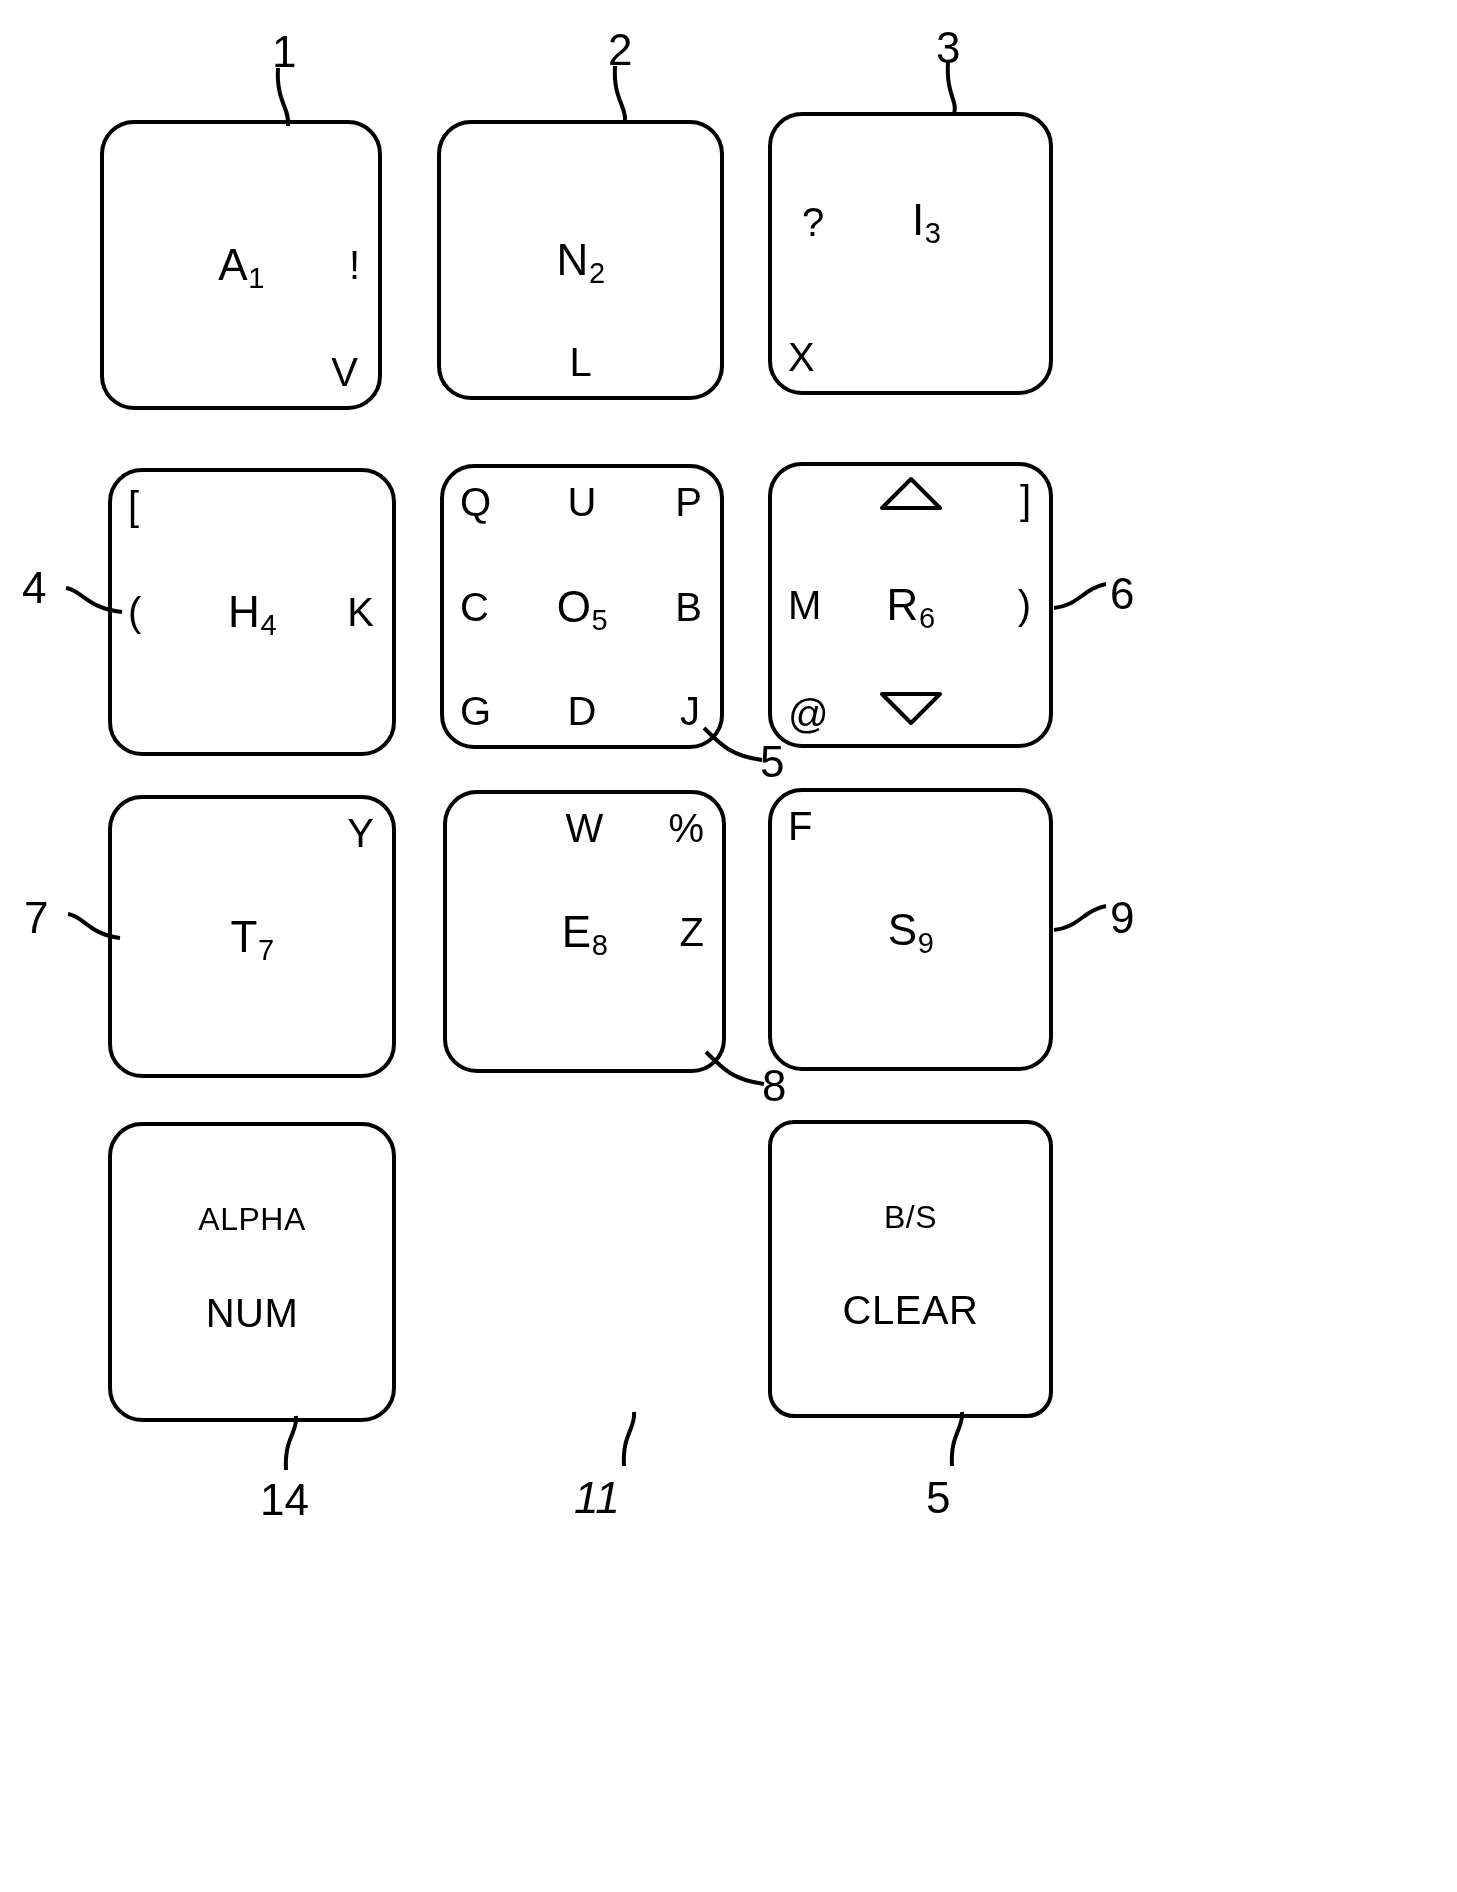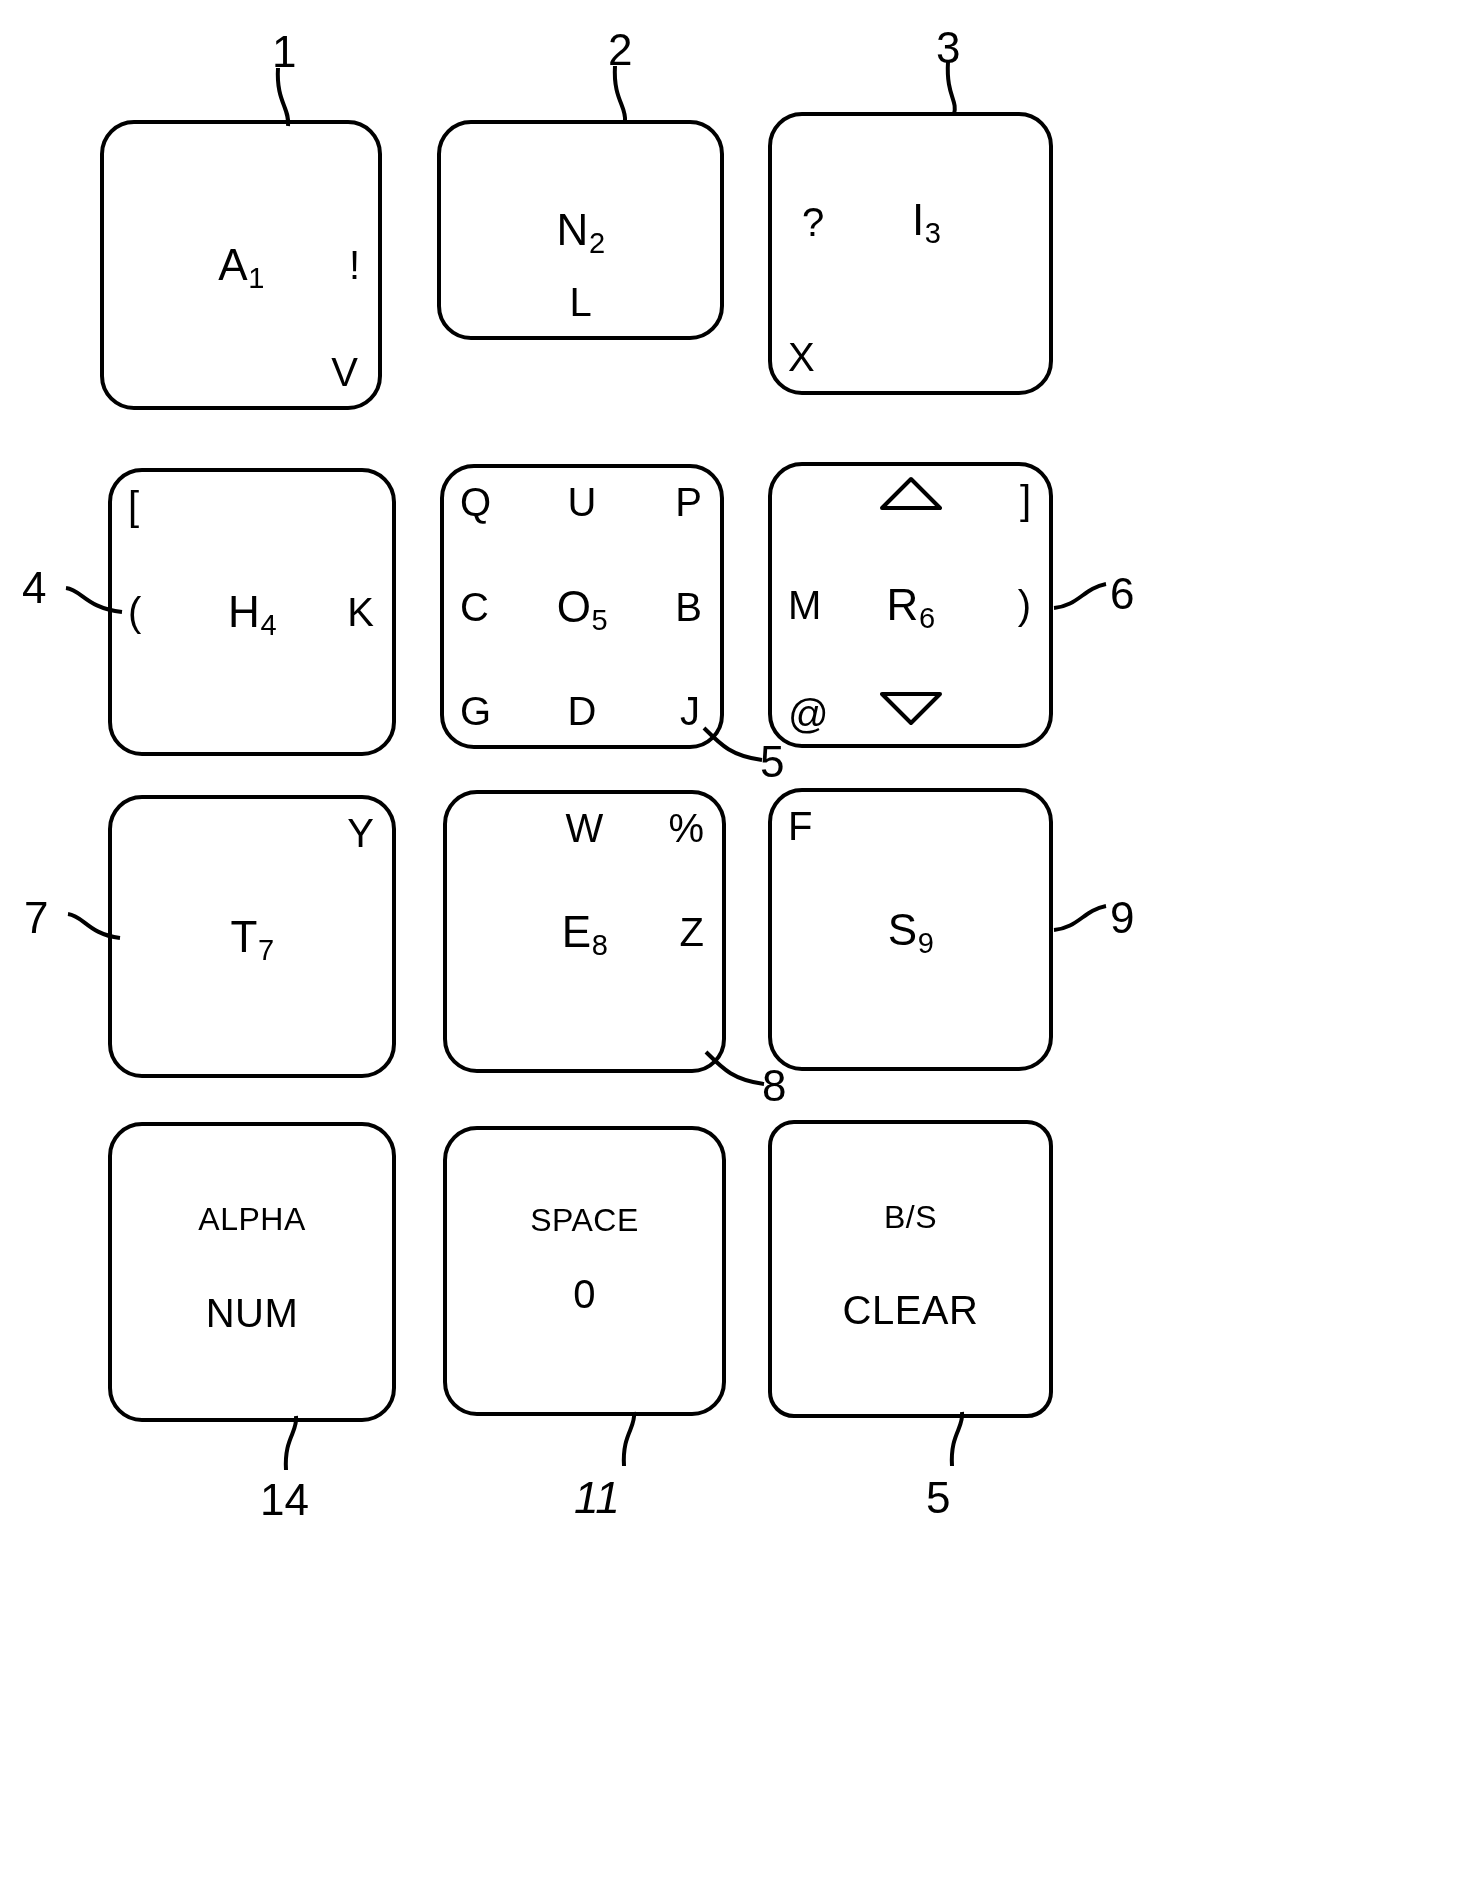--- a/index.html
+++ b/index.html
@@ -104,21 +104,21 @@
   <div class="key" style="left:100px; top:120px; width:282px; height:290px;">
     <span class="lbl big mc"><span>A</span><sub>1</sub></span>
     <span class="lbl mr">!</span>
     <span class="lbl br">V</span>
   </div>
   <svg class="leader" style="left:246px; top:60px; width:90px; height:70px;">
     <path d="M 42,66 C 44,48 30,42 32,8" stroke="#000" stroke-width="4" fill="none"></path>
   </svg>
   <span class="ref" style="left:272px; top:30px;">1</span>
 
-  <div class="key" style="left:437px; top:120px; width:287px; height:220px;">
+  <div class="key" style="left:437px; top:120px; width:287px; height:280px;">
     <span class="lbl big mc"><span>N</span><sub>2</sub></span>
     <span class="lbl bc">L</span>
   </div>
   <svg class="leader" style="left:583px; top:60px; width:90px; height:70px;">
     <path d="M 42,62 C 44,46 30,40 32,6" stroke="#000" stroke-width="4" fill="none"></path>
   </svg>
   <span class="ref" style="left:608px; top:28px;">2</span>
 
   <div class="key" style="left:768px; top:112px; width:285px; height:283px;">
     <span class="lbl" style="left:30px; top:86px;">?</span>
@@ -210,24 +210,20 @@
 
   <div class="key" style="left:108px; top:1122px; width:288px; height:300px;">
     <span class="word-top">ALPHA</span>
     <span class="word-bottom">NUM</span>
   </div>
   <svg class="leader" style="left:258px; top:1414px; width:80px; height:70px;">
     <path d="M 38,2 C 40,18 26,24 28,56" stroke="#000" stroke-width="4" fill="none"></path>
   </svg>
   <span class="ref" style="left:260px; top:1478px;">14</span>
 
-  <div class="key" style="left:443px; top:1126px; width:283px; height:290px;">
-    <span class="word-top">SPACE</span>
-    <span class="word-bottom" style="top:58%;">0</span>
-  </div>
   <svg class="leader" style="left:596px; top:1410px; width:80px; height:70px;">
     <path d="M 38,2 C 40,18 26,24 28,56" stroke="#000" stroke-width="4" fill="none"></path>
   </svg>
   <span class="ref" style="left:574px; top:1476px;font-style:italic;">11</span>
 
   <div class="key" style="left:768px; top:1120px; width:285px; height:298px;border-radius:26px;">
     <span class="word-top">B/S</span>
     <span class="word-bottom">CLEAR</span>
   </div>
   <svg class="leader" style="left:924px; top:1410px; width:80px; height:70px;">

